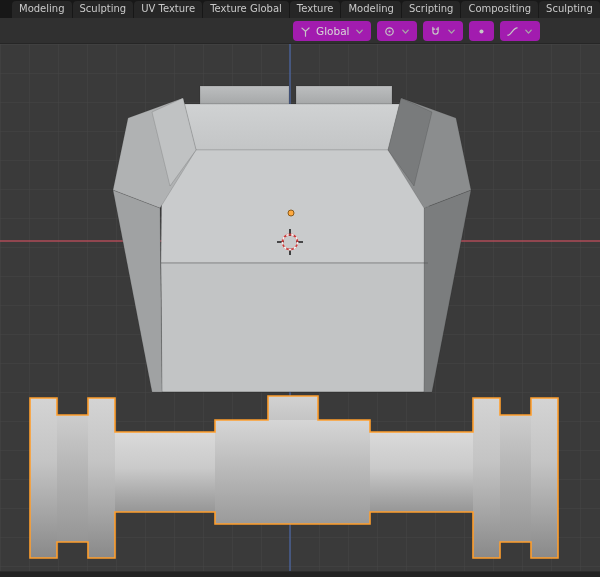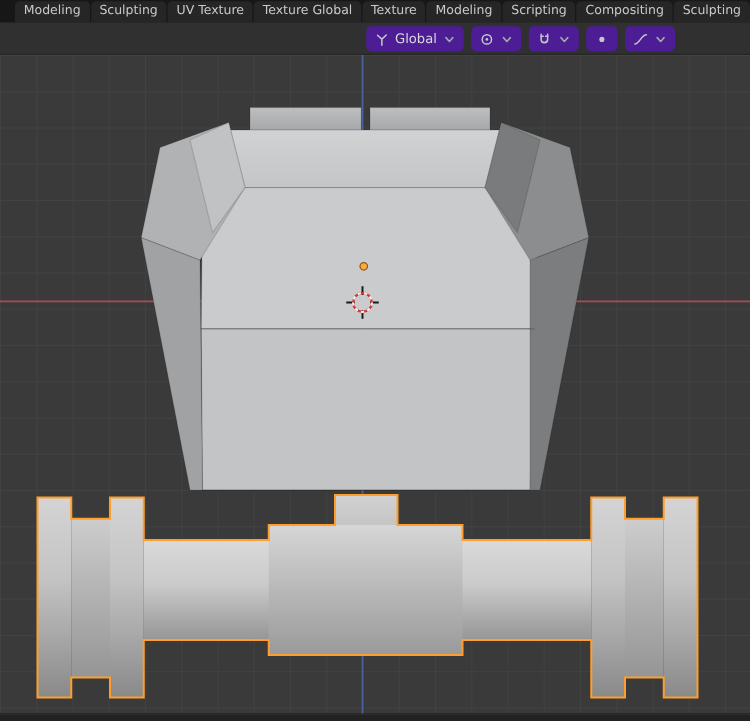--- a/index.html
+++ b/index.html
@@ -32,21 +32,21 @@
   .vheader{
     position:absolute;top:18px;left:0;width:600px;height:26px;
     background:#303030;border-bottom:1px solid #262626;
   }
   .controls{
     position:absolute;left:293px;top:3px;height:20px;
     display:flex;gap:6px;align-items:center;
   }
   .pill{
     display:flex;align-items:center;gap:4px;height:20px;
-    background:#4c1d95;border-radius:4px;padding:0 6px;
+    background:#a21caf;border-radius:4px;padding:0 6px;
     color:#d8d8d8;font-size:10.5px;white-space:nowrap;
   }
   .pill svg{display:block;}
   .icon-stroke{stroke:#c6c6c6;stroke-width:1.3;fill:none;stroke-linecap:round;stroke-linejoin:round;}
   .chev path{stroke:#a8a8a8;stroke-width:1.4;fill:none;stroke-linecap:round;stroke-linejoin:round;}
   
   .viewport{position:absolute;top:44px;left:0;width:600px;height:527px;}
   .viewport svg{display:block;}
   .facet{stroke:rgba(0,0,0,0.12);stroke-width:1;}
   .sel-outline{fill:none;stroke:var(--selection-outline);stroke-width:1.6;stroke-linejoin:miter;}

